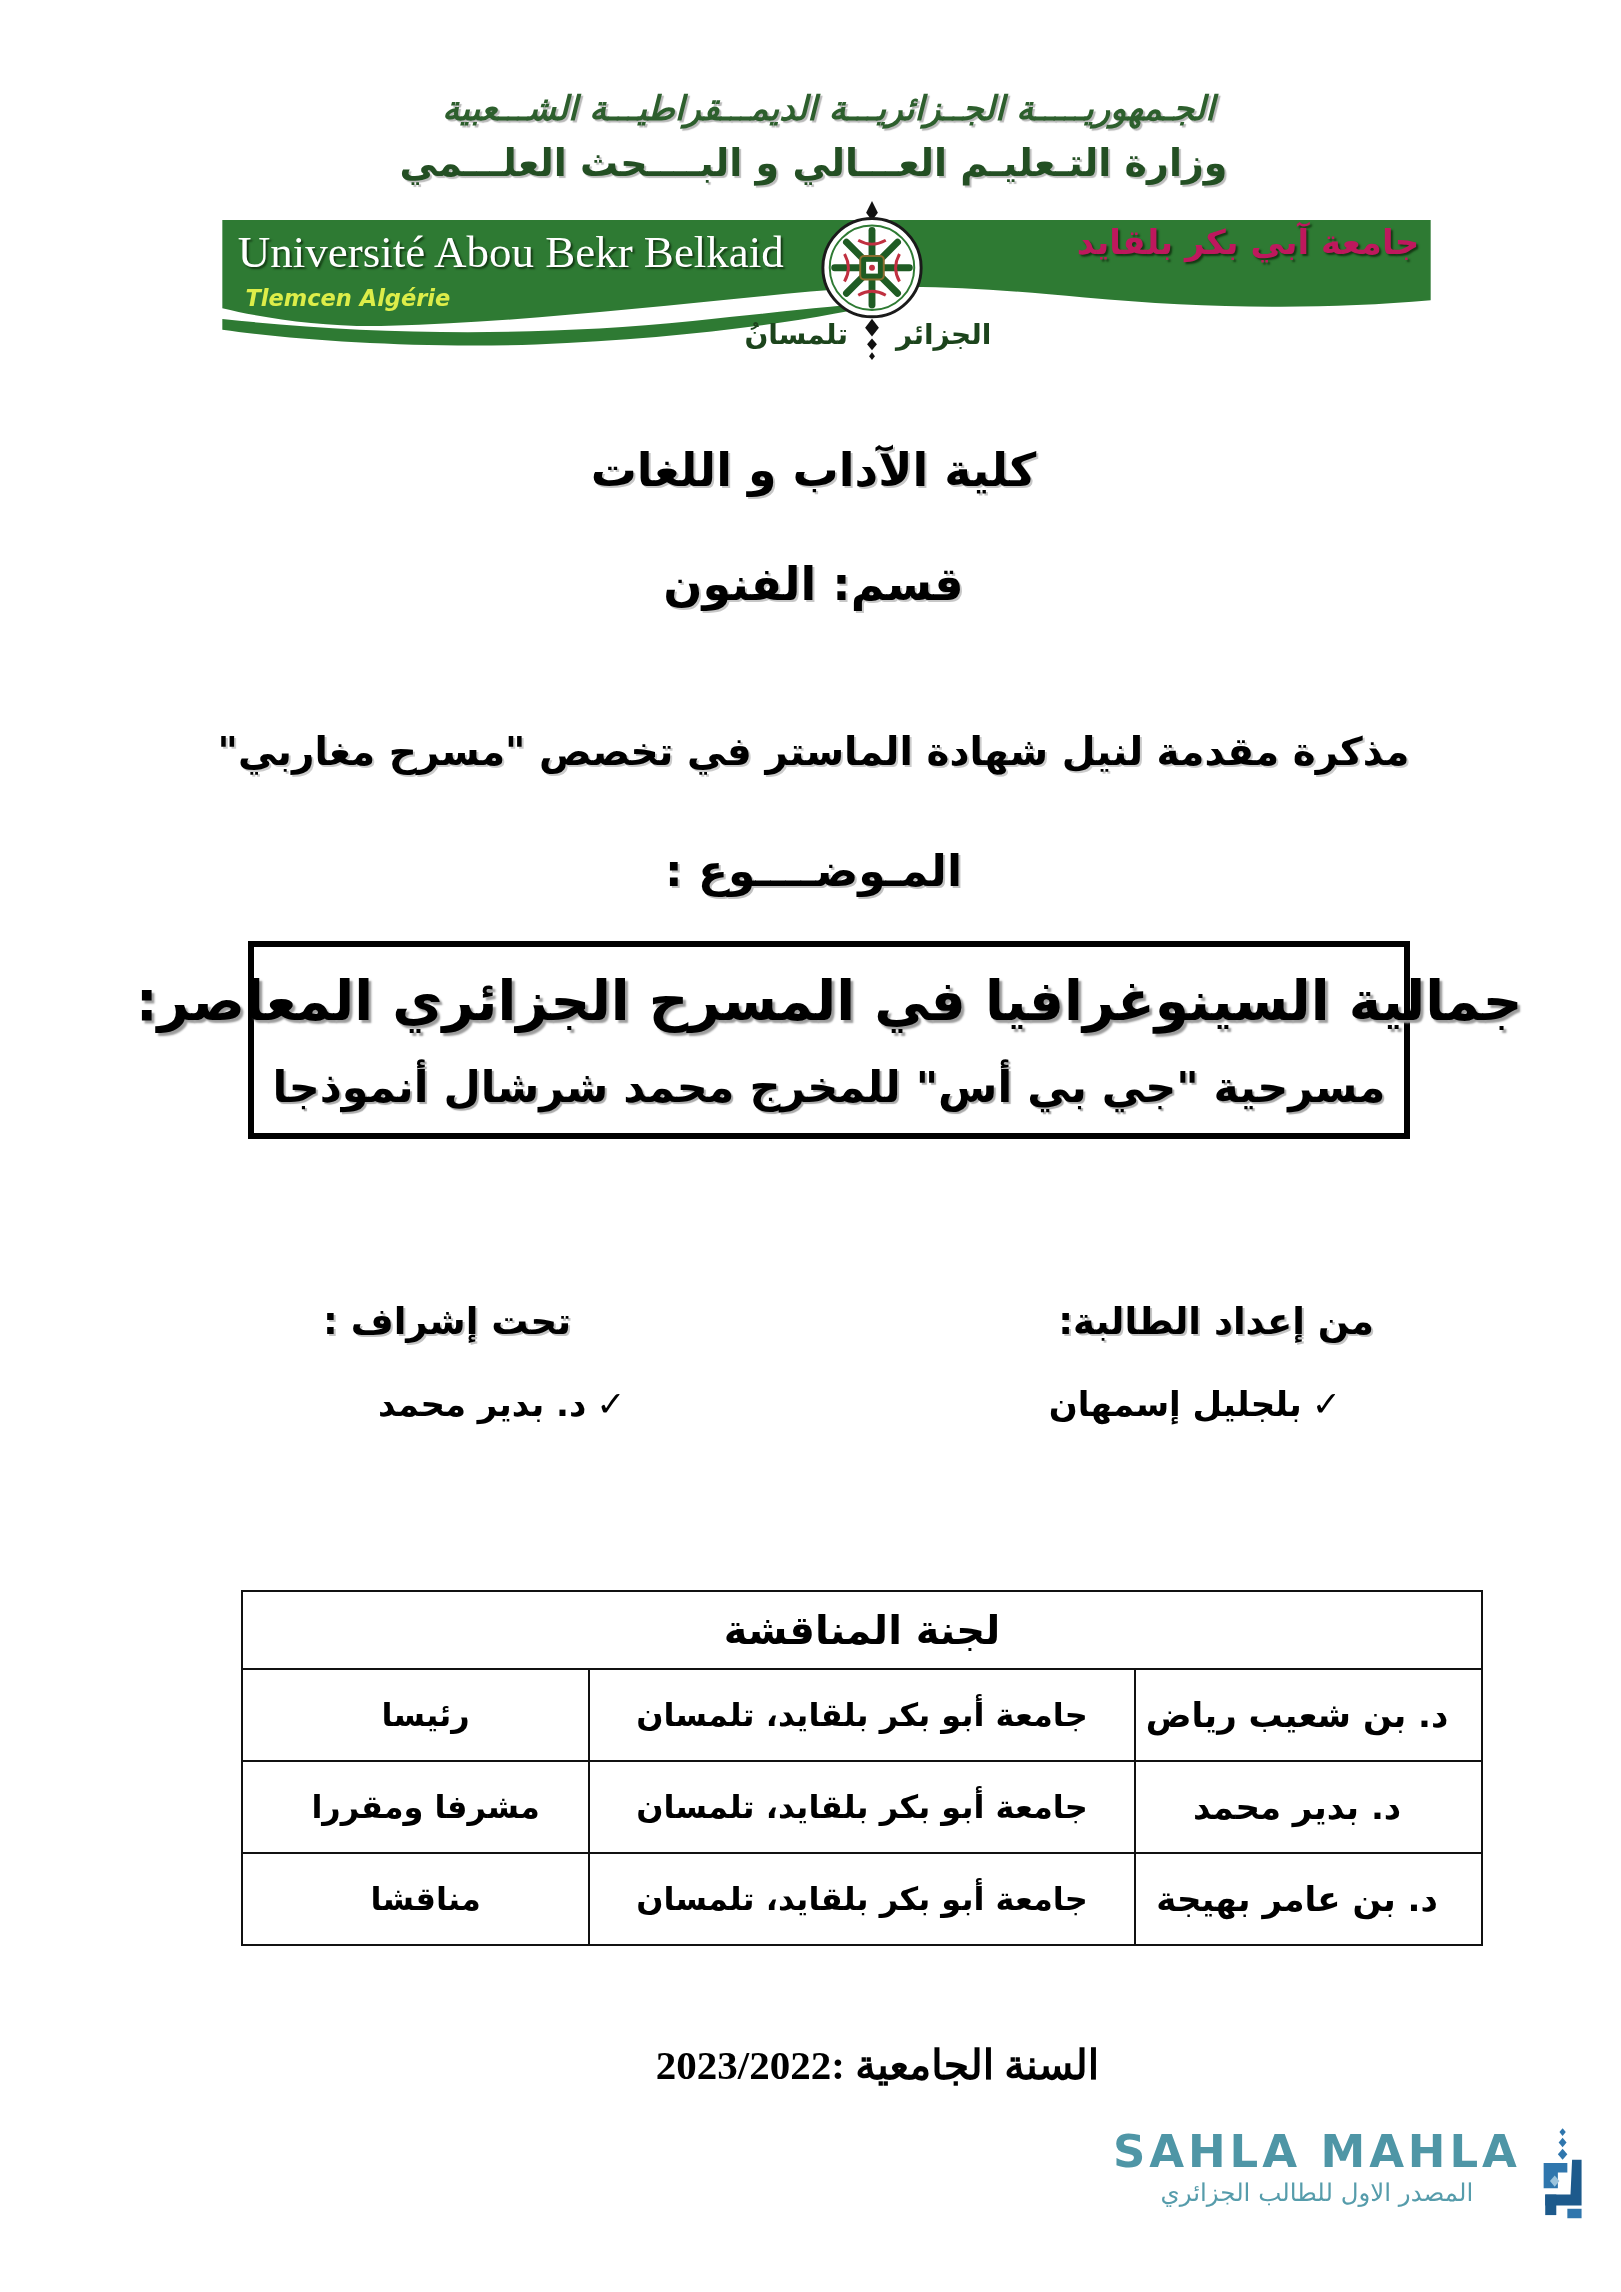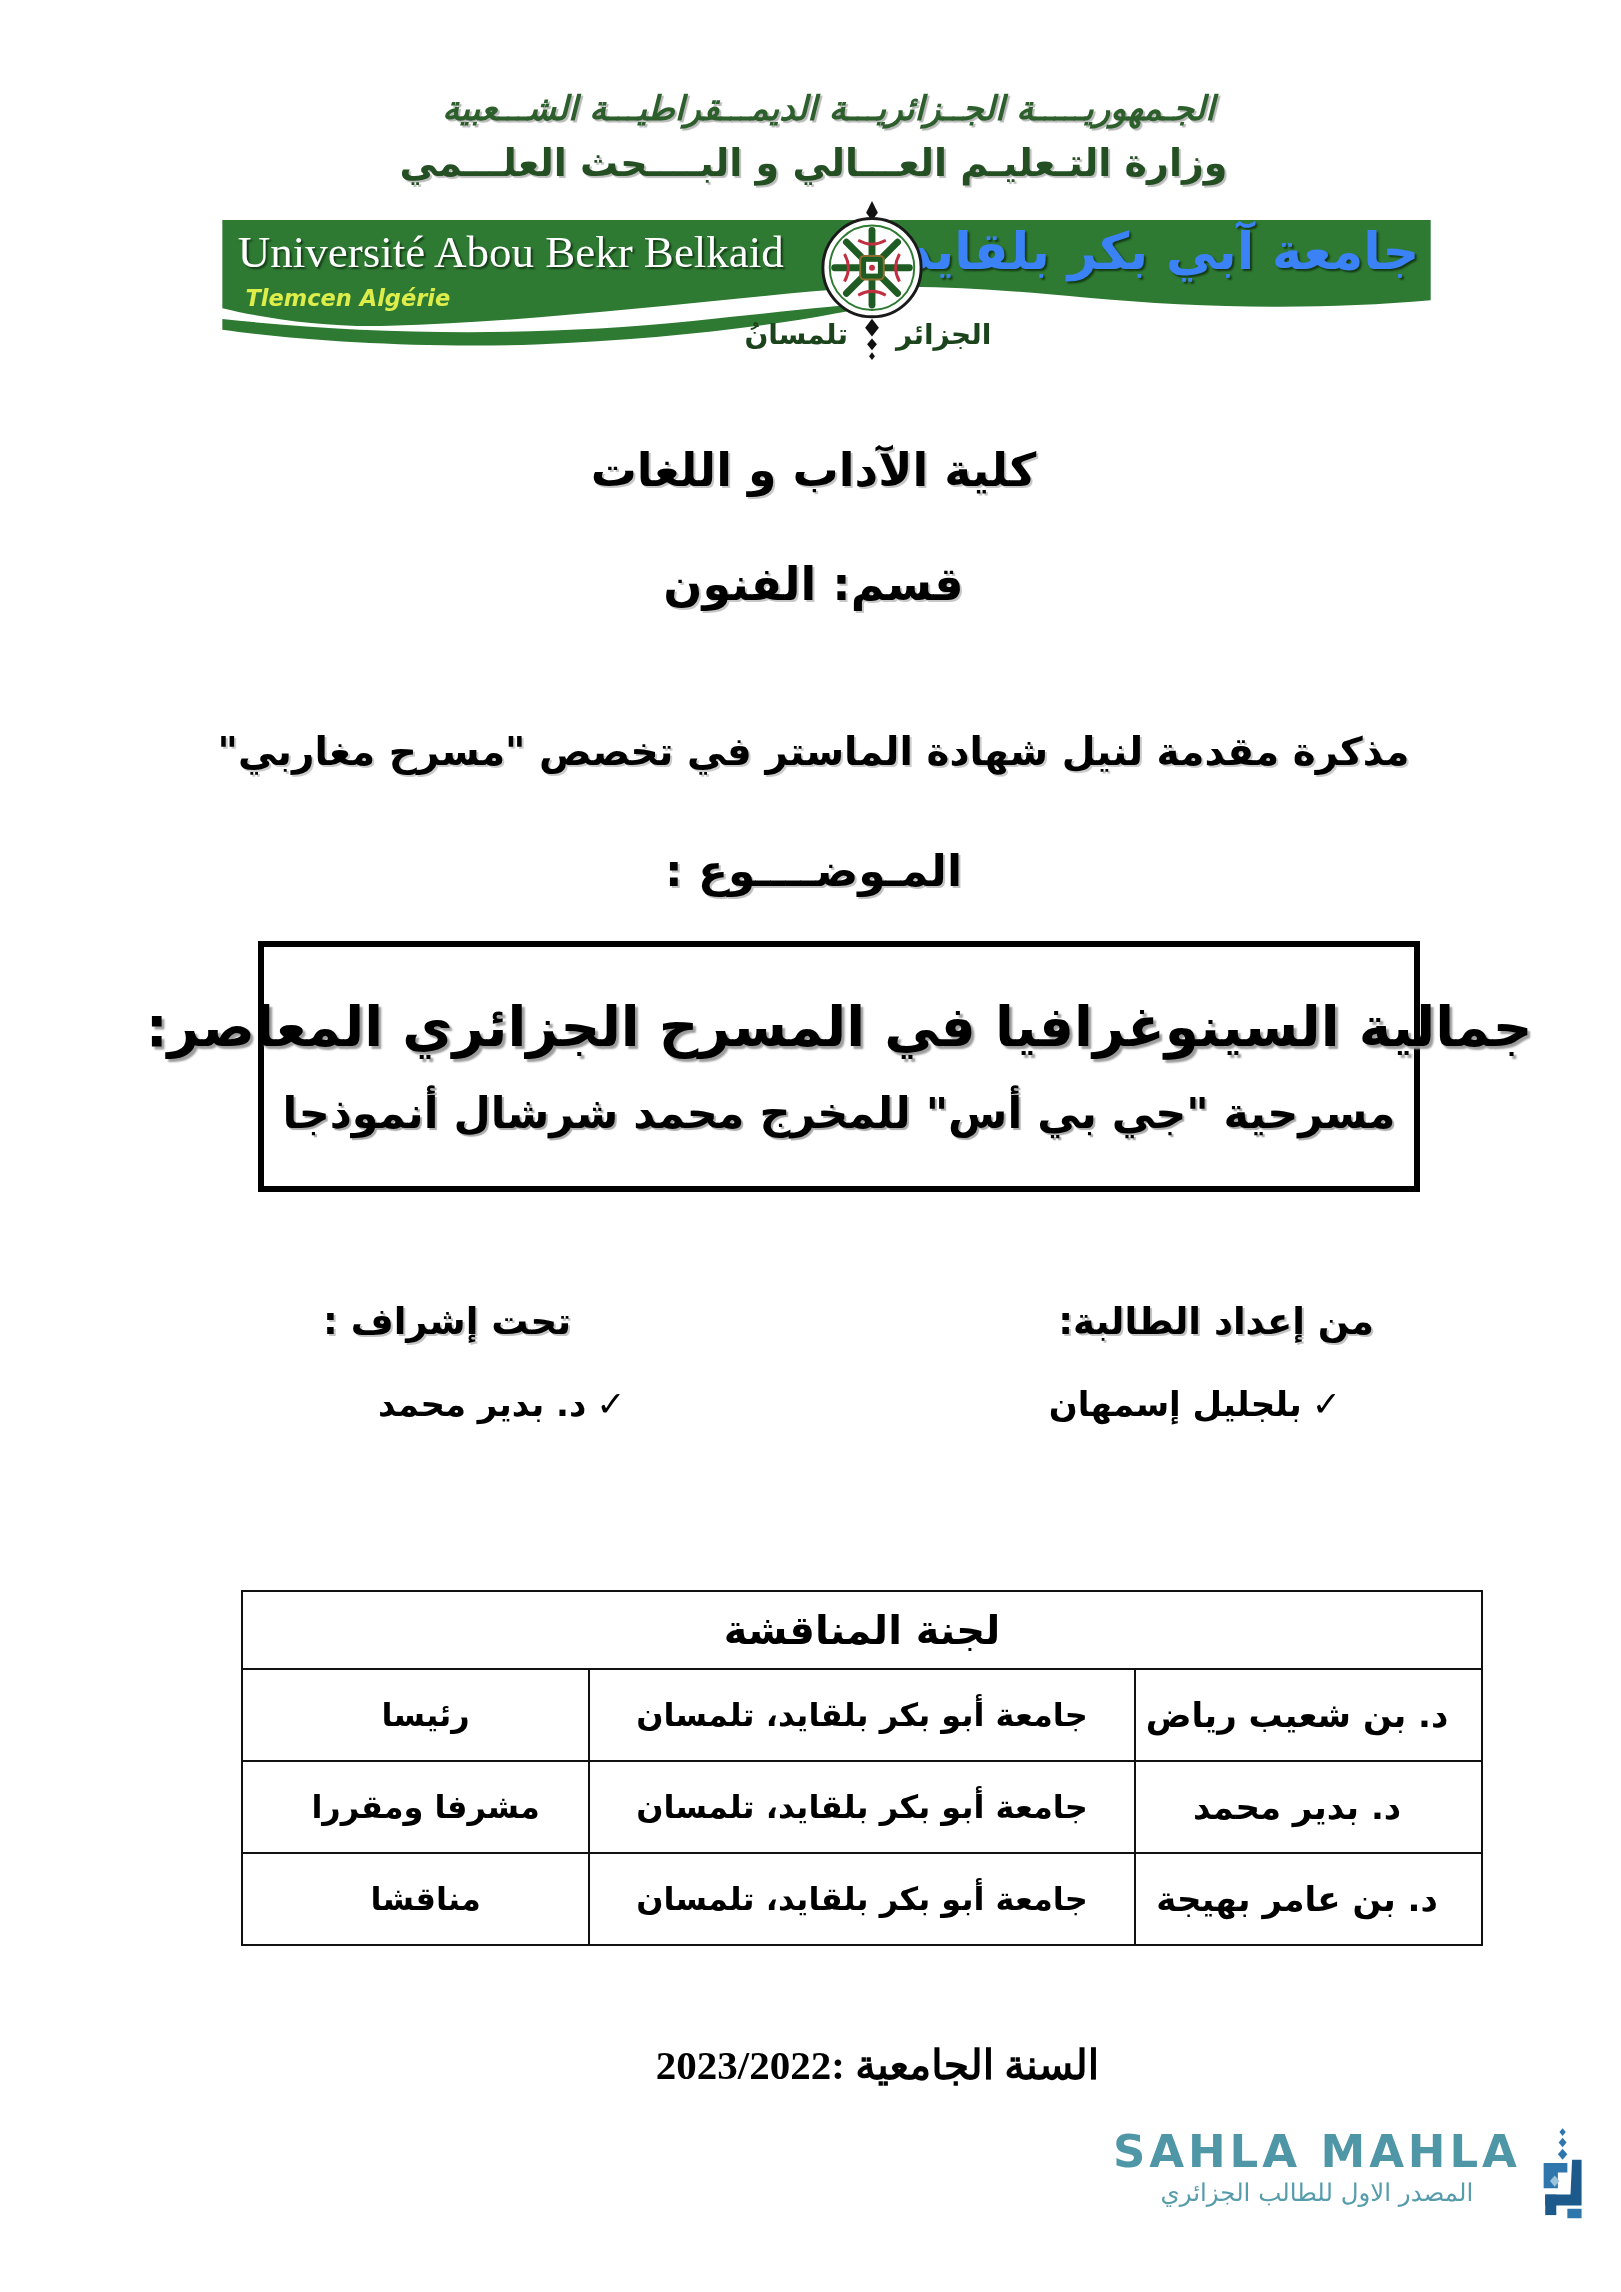--- a/index.html
+++ b/index.html
@@ -37,21 +37,21 @@
     text-shadow:2px 2px 2px #143914;
     white-space:nowrap;
   }
   .loc-fr{
     position:absolute;left:23.5px;top:65px;
     font-size:22.5px;font-weight:bold;font-style:italic;
     color:#dded49;white-space:nowrap;
   }
   .uni-ar{
     position:absolute;right:11.8px;top:2px;
-    font-size:51px;font-weight:bold;color:#3b82f6;
+    font-size:34px;font-weight:bold;color:#be185d;
     direction:rtl;white-space:nowrap;
     text-shadow:2px 2px 2px #143914;
   }
   .emblem{position:absolute;left:589px;top:-25.5px;}
   .city-ar,.country-ar{
     position:absolute;top:98px;
     font-size:28px;font-weight:bold;color:#1c441c;
     white-space:nowrap;
   }
   .city-ar{left:518px;width:108px;text-align:right;direction:rtl;}
@@ -61,21 +61,21 @@
     position:absolute;left:157px;width:1313px;
     text-align:center;direction:rtl;white-space:nowrap;
     font-weight:bold;color:#000;
   }
   .faculty{top:443px;font-size:46px;text-shadow:2px 2px 0 #c7c7c7;}
   .department{top:557px;font-size:46px;text-shadow:2px 2px 0 #c7c7c7;}
   .memoir{top:729px;font-size:39px;text-shadow:2px 2px 0 #cccccc;}
   .subject{top:845px;font-size:44px;text-shadow:2px 2px 0 #c2c2c2;}
   
   .title-box{
-    position:absolute;left:258px;top:941px;width:1162px;height:251px;
+    position:absolute;left:248px;top:941px;width:1162px;height:198px;
     border:4.9px solid #000;padding:0;box-sizing:border-box;
   }
   .title-box-inner{
     width:100%;height:100%;border:2px solid #000;box-sizing:border-box;
     display:flex;flex-direction:column;justify-content:center;align-items:center;
     gap:29px;
   }
   .title-line1{
     direction:rtl;font-size:55px;font-weight:bold;white-space:nowrap;
     text-shadow:2.9px 2.9px 2px #9c9c9c;

